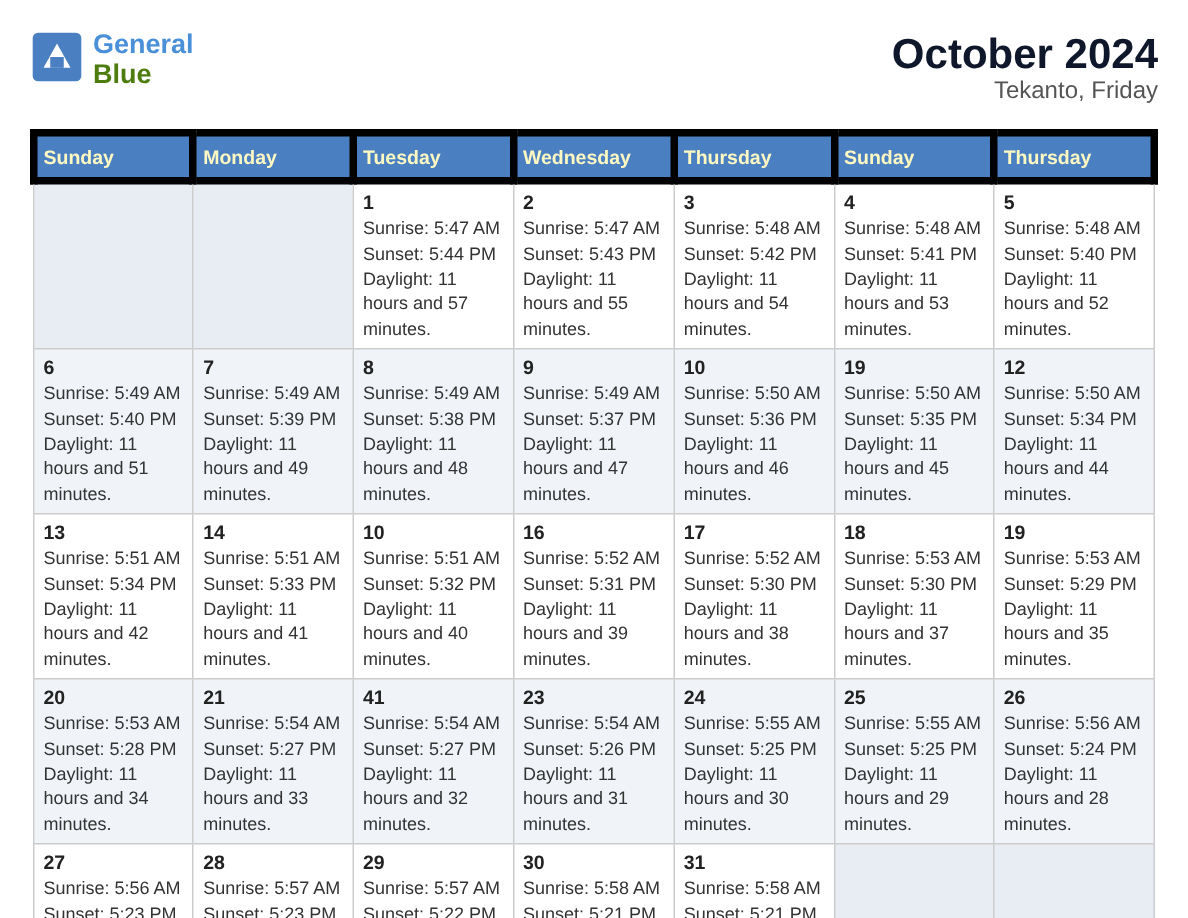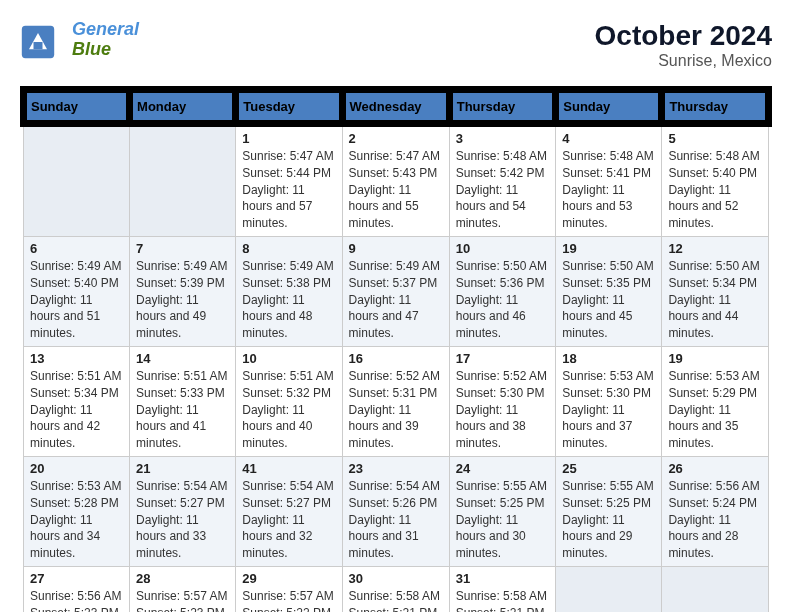--- a/index.html
+++ b/index.html
@@ -11,23 +11,22 @@
       padding: 20px;
     }
     .header {
       display: flex;
       justify-content: space-between;
       align-items: flex-start;
       margin-bottom: 16px;
     }
     .logo {
       display: flex;
-      align-items: flex-end;
-      gap: 16px;
-      font-style: italic;
+      align-items: flex-start;
+      gap: 6px;
     }
     .logo-text {
       font-size: 18px;
       font-weight: bold;
       color: #333;
       line-height: 1.1;
     }
     .logo-text span {
       color: #4a90d9;
     }
@@ -47,26 +46,26 @@
       font-size: 16px;
       color: #555;
     }
     table {
       width: 100%;
       border-collapse: collapse;
       font-size: 11px;
     }
     thead tr th {
       background-color: #4a7fc1;
-      color: #000000;
+      color: #fef9c3;
       text-align: left;
       padding: 6px 4px;
       font-size: 13px;
       font-weight: bold;
-      border: 7px solid #000000;
+      border: 5px solid #000000;
     }
     tbody tr td {
       border: 1px solid #ccc;
       vertical-align: top;
       padding: 4px 6px;
       height: 80px;
       width: 108px;
       background: #fff;
     }
     tbody tr:nth-child(even) td {
@@ -98,21 +97,21 @@
       <polygon points="10,28 20,10 30,28" fill="white"></polygon>
       <rect x="15" y="20" width="10" height="8" fill="#4a7fc1"></rect>
     </svg>
     <div class="logo-text">
       <div><span>General</span></div>
       <div><span style="color:#4d7c0f">Blue</span></div>
     </div>
   </div>
   <div class="title-block">
     <div class="month-title">October 2024</div>
-    <div class="location">Sunrise, Mexico</div>
+    <div class="location">Tekanto, Friday</div>
   </div>
 </div>
 
 <table>
   <thead>
     <tr id="header-row">
         <th>Sunday</th>
         <th>Monday</th>
         <th>Tuesday</th>
         <th>Wednesday</th>

